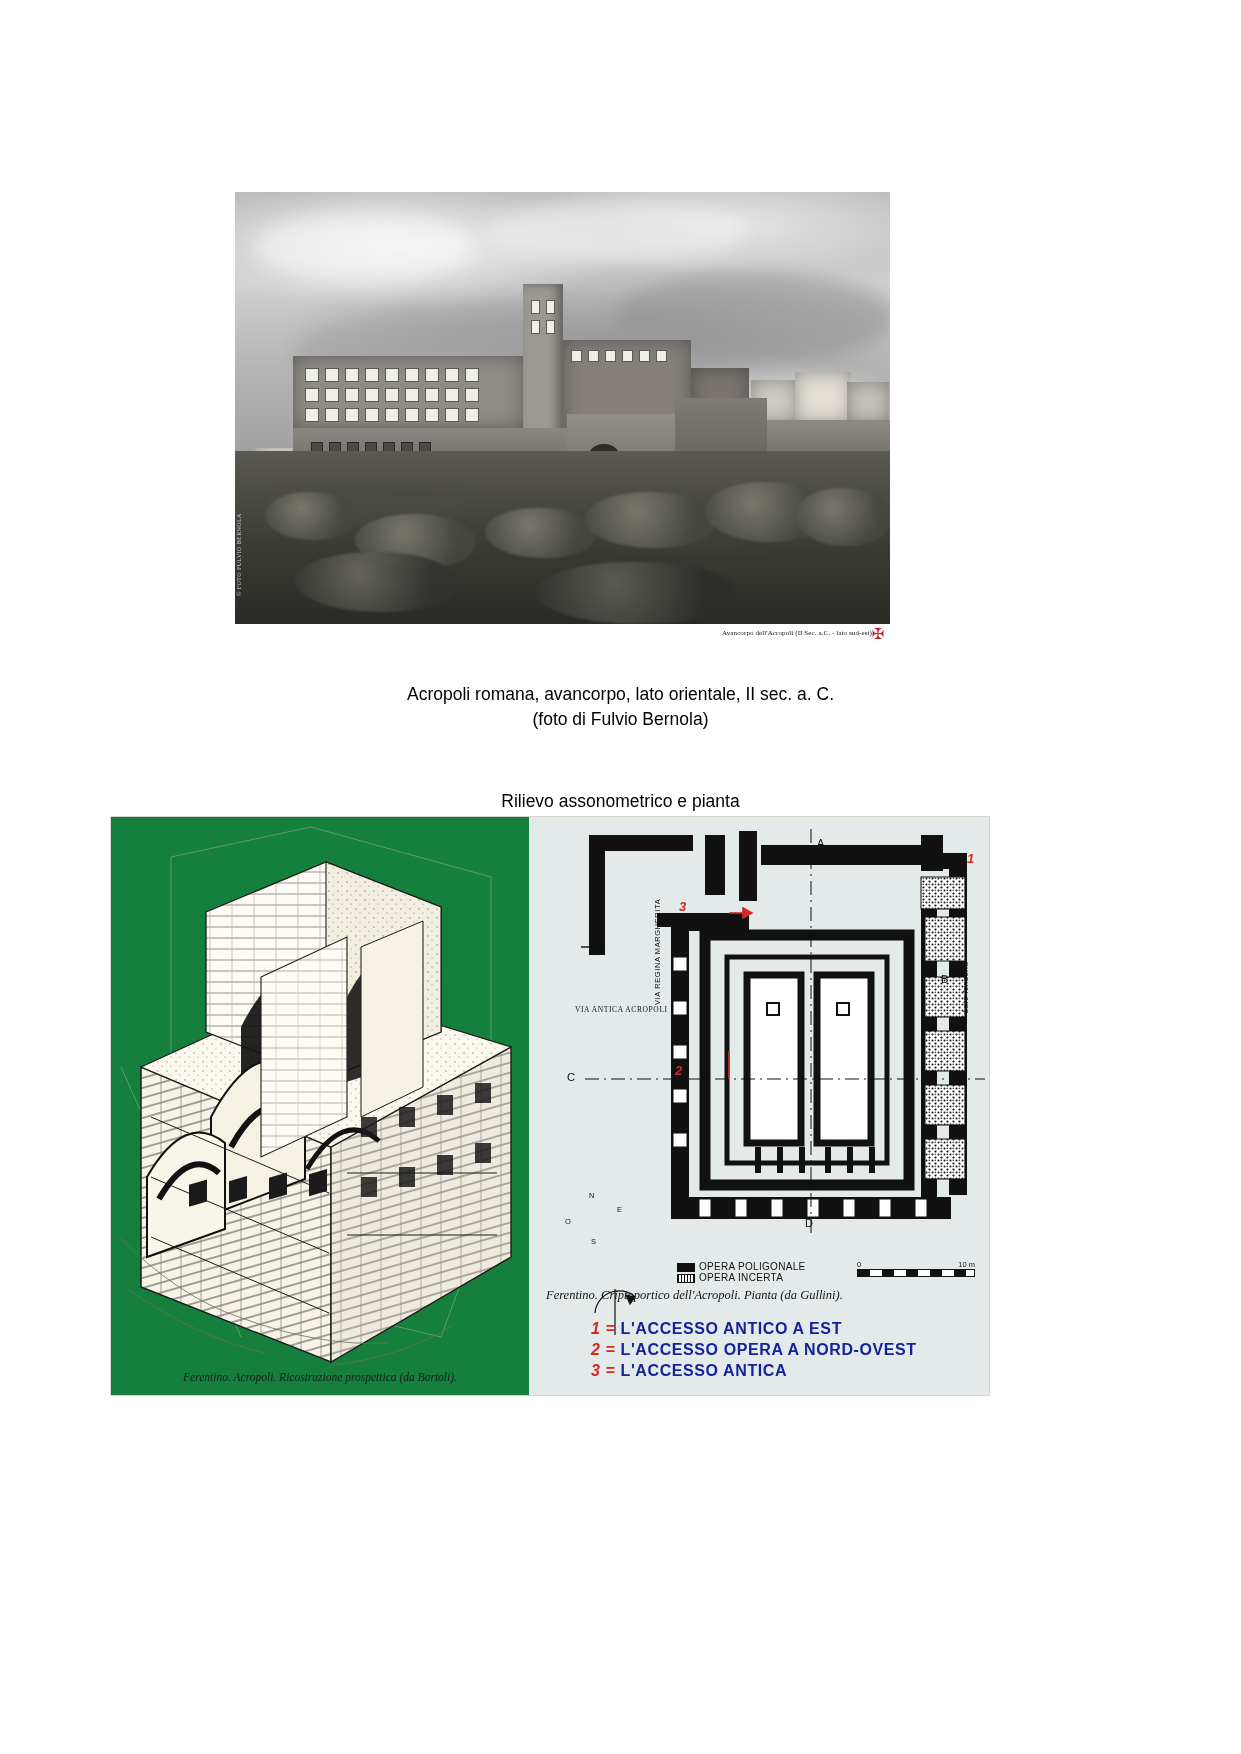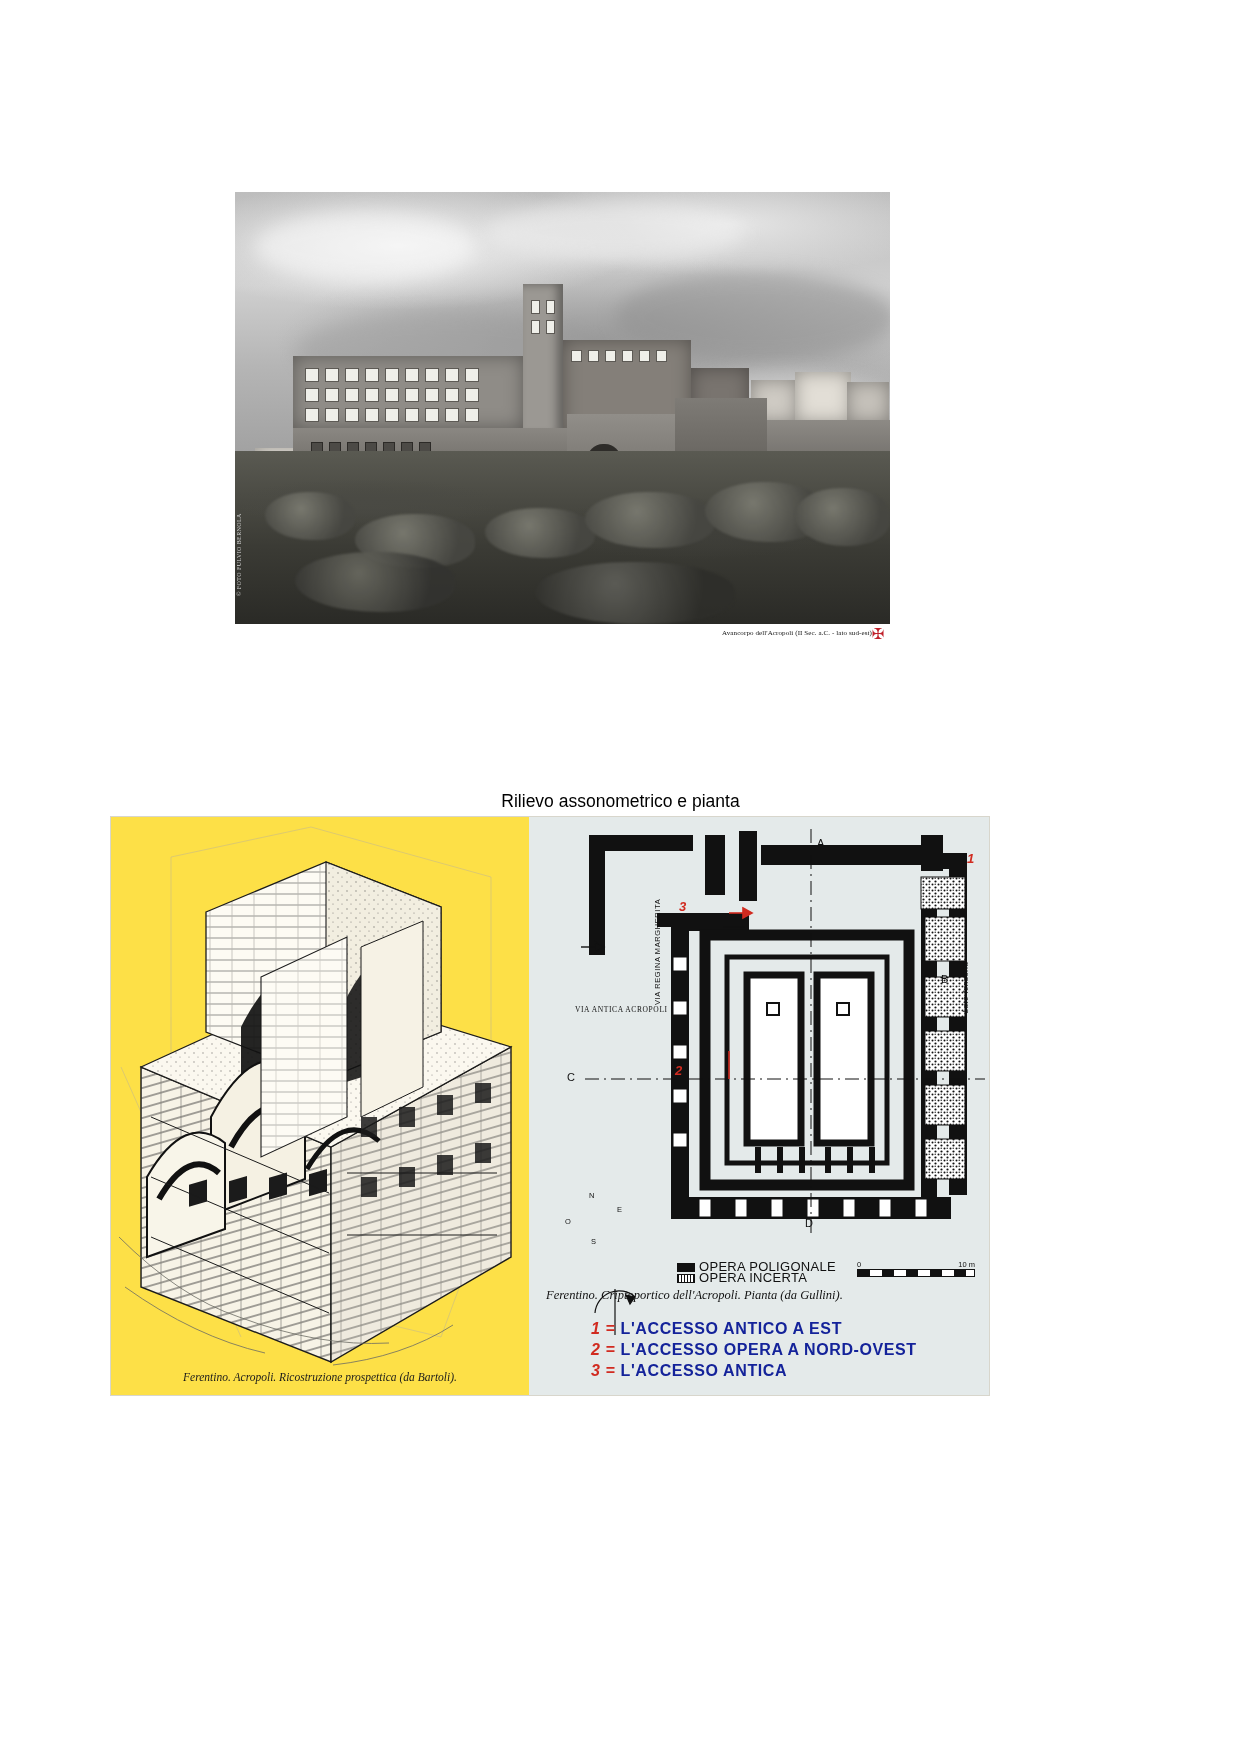--- a/index.html
+++ b/index.html
@@ -176,21 +176,21 @@
     width: 878px;
     height: 578px;
     display: flex;
     background: #e8e6dc;
     border: 1px solid #d8d6cc;
   }
   .plate-left {
     position: relative;
     width: 418px;
     height: 100%;
-    background: #fde047;
+    background: #15803d;
     overflow: hidden;
   }
   .plate-right {
     position: relative;
     width: 460px;
     height: 100%;
     background: #e4eaea;
     overflow: hidden;
   }
 
@@ -240,21 +240,21 @@
     color: #14239a;
     font-weight: bold;
   }
   .legend-row { white-space: nowrap; }
 
   .plan-key {
     position: absolute;
     left: 148px;
     bottom: 112px;
     font-family: "Liberation Sans", sans-serif;
-    font-size: 13px;
+    font-size: 10px;
     line-height: 11px;
     color: #111;
     letter-spacing: .3px;
   }
   .plan-key .sw {
     display: inline-block;
     width: 16px; height: 7px;
     margin-right: 4px;
     vertical-align: middle;
     border: 1px solid #111;
@@ -408,20 +408,24 @@
       <div class="ph-bush" style="left:300px;top:370px;width:200px;height:62px;background:radial-gradient(circle at 40% 35%,#60605a 0%,#2e2e2a 70%);"></div>
 
       <div class="ph-credit">© FOTO FULVIO BERNOLA</div>
     </div>
 
     <div class="ph-caption-strip"></div>
     <div class="ph-caption-text">Avancorpo dell'Acropoli (II Sec. a.C. - lato sud-est)</div>
     <div class="ph-logo">✠</div>
   </div>
 
+  <div class="cap1">
+    <div>Acropoli romana, avancorpo, lato orientale, II sec. a. C.</div>
+    <div>(foto di Fulvio Bernola)</div>
+  </div>
 
 
   <div class="cap2">Rilievo assonometrico e pianta</div>
 
   <div class="plate">
 
     <div class="plate-left">
       <svg class="axo" viewBox="0 0 418 578" preserveAspectRatio="none">
         <defs>
           <pattern id="ashlar" width="22" height="11" patternUnits="userSpaceOnUse">

